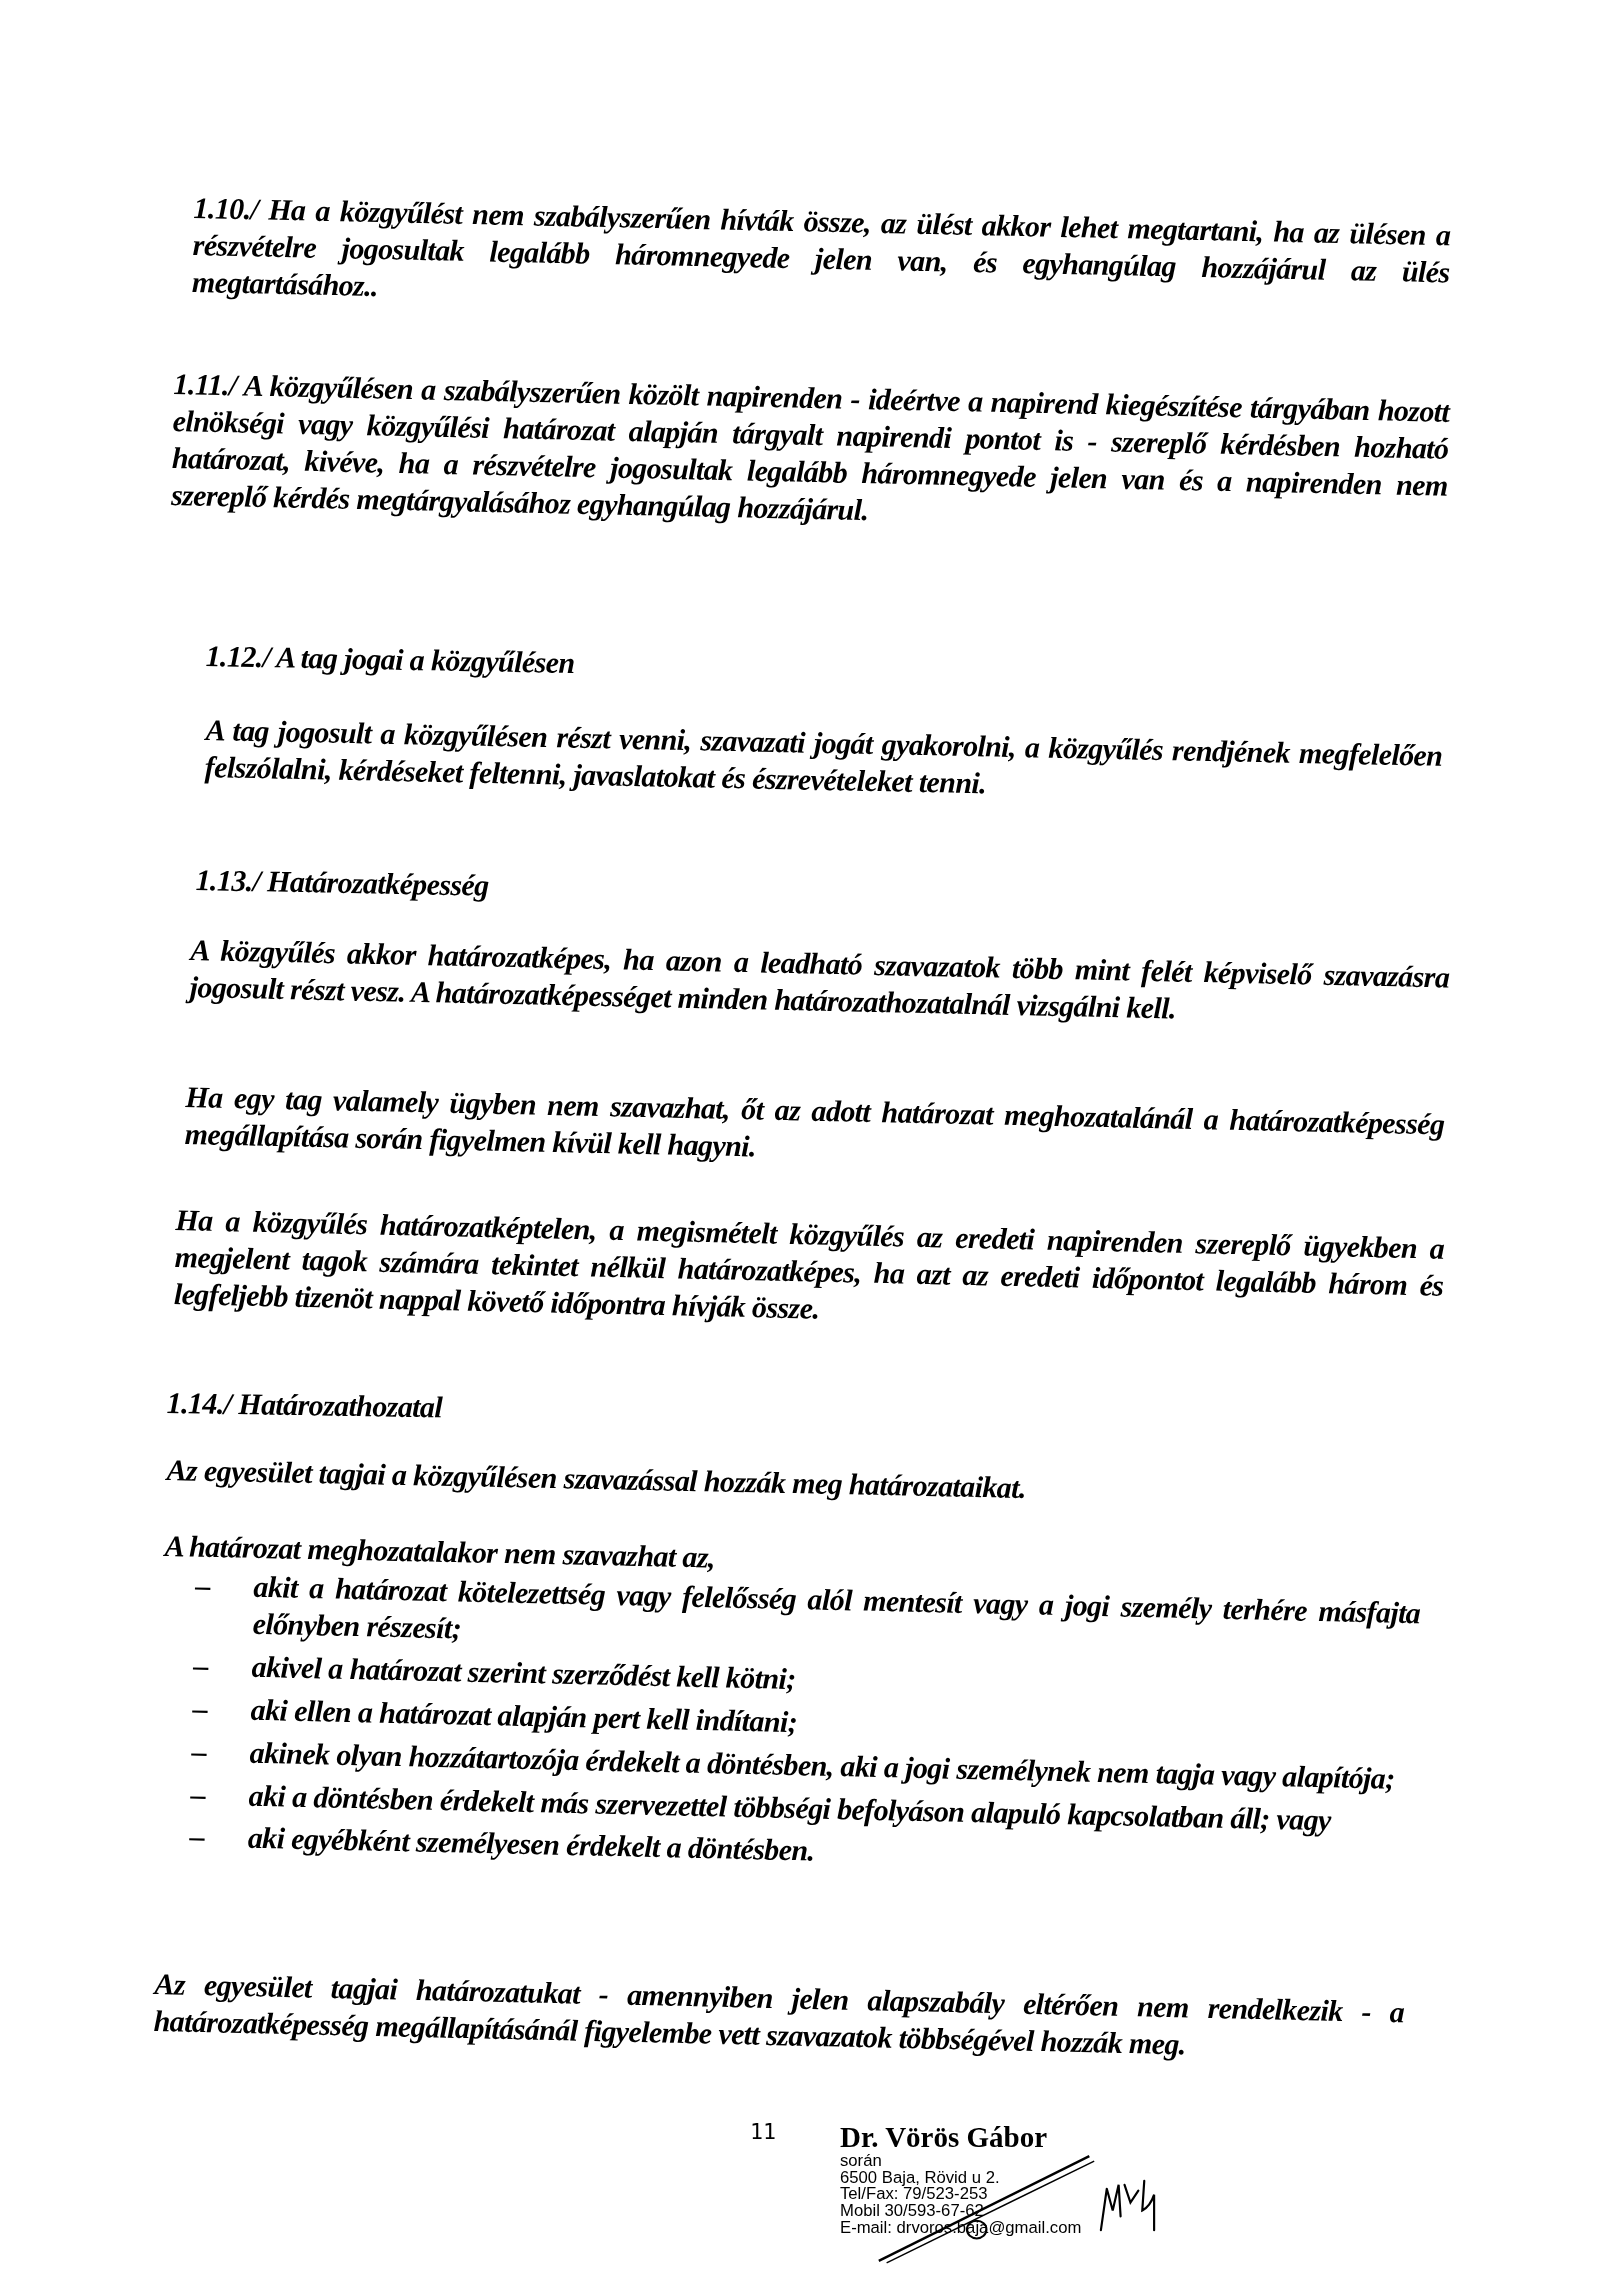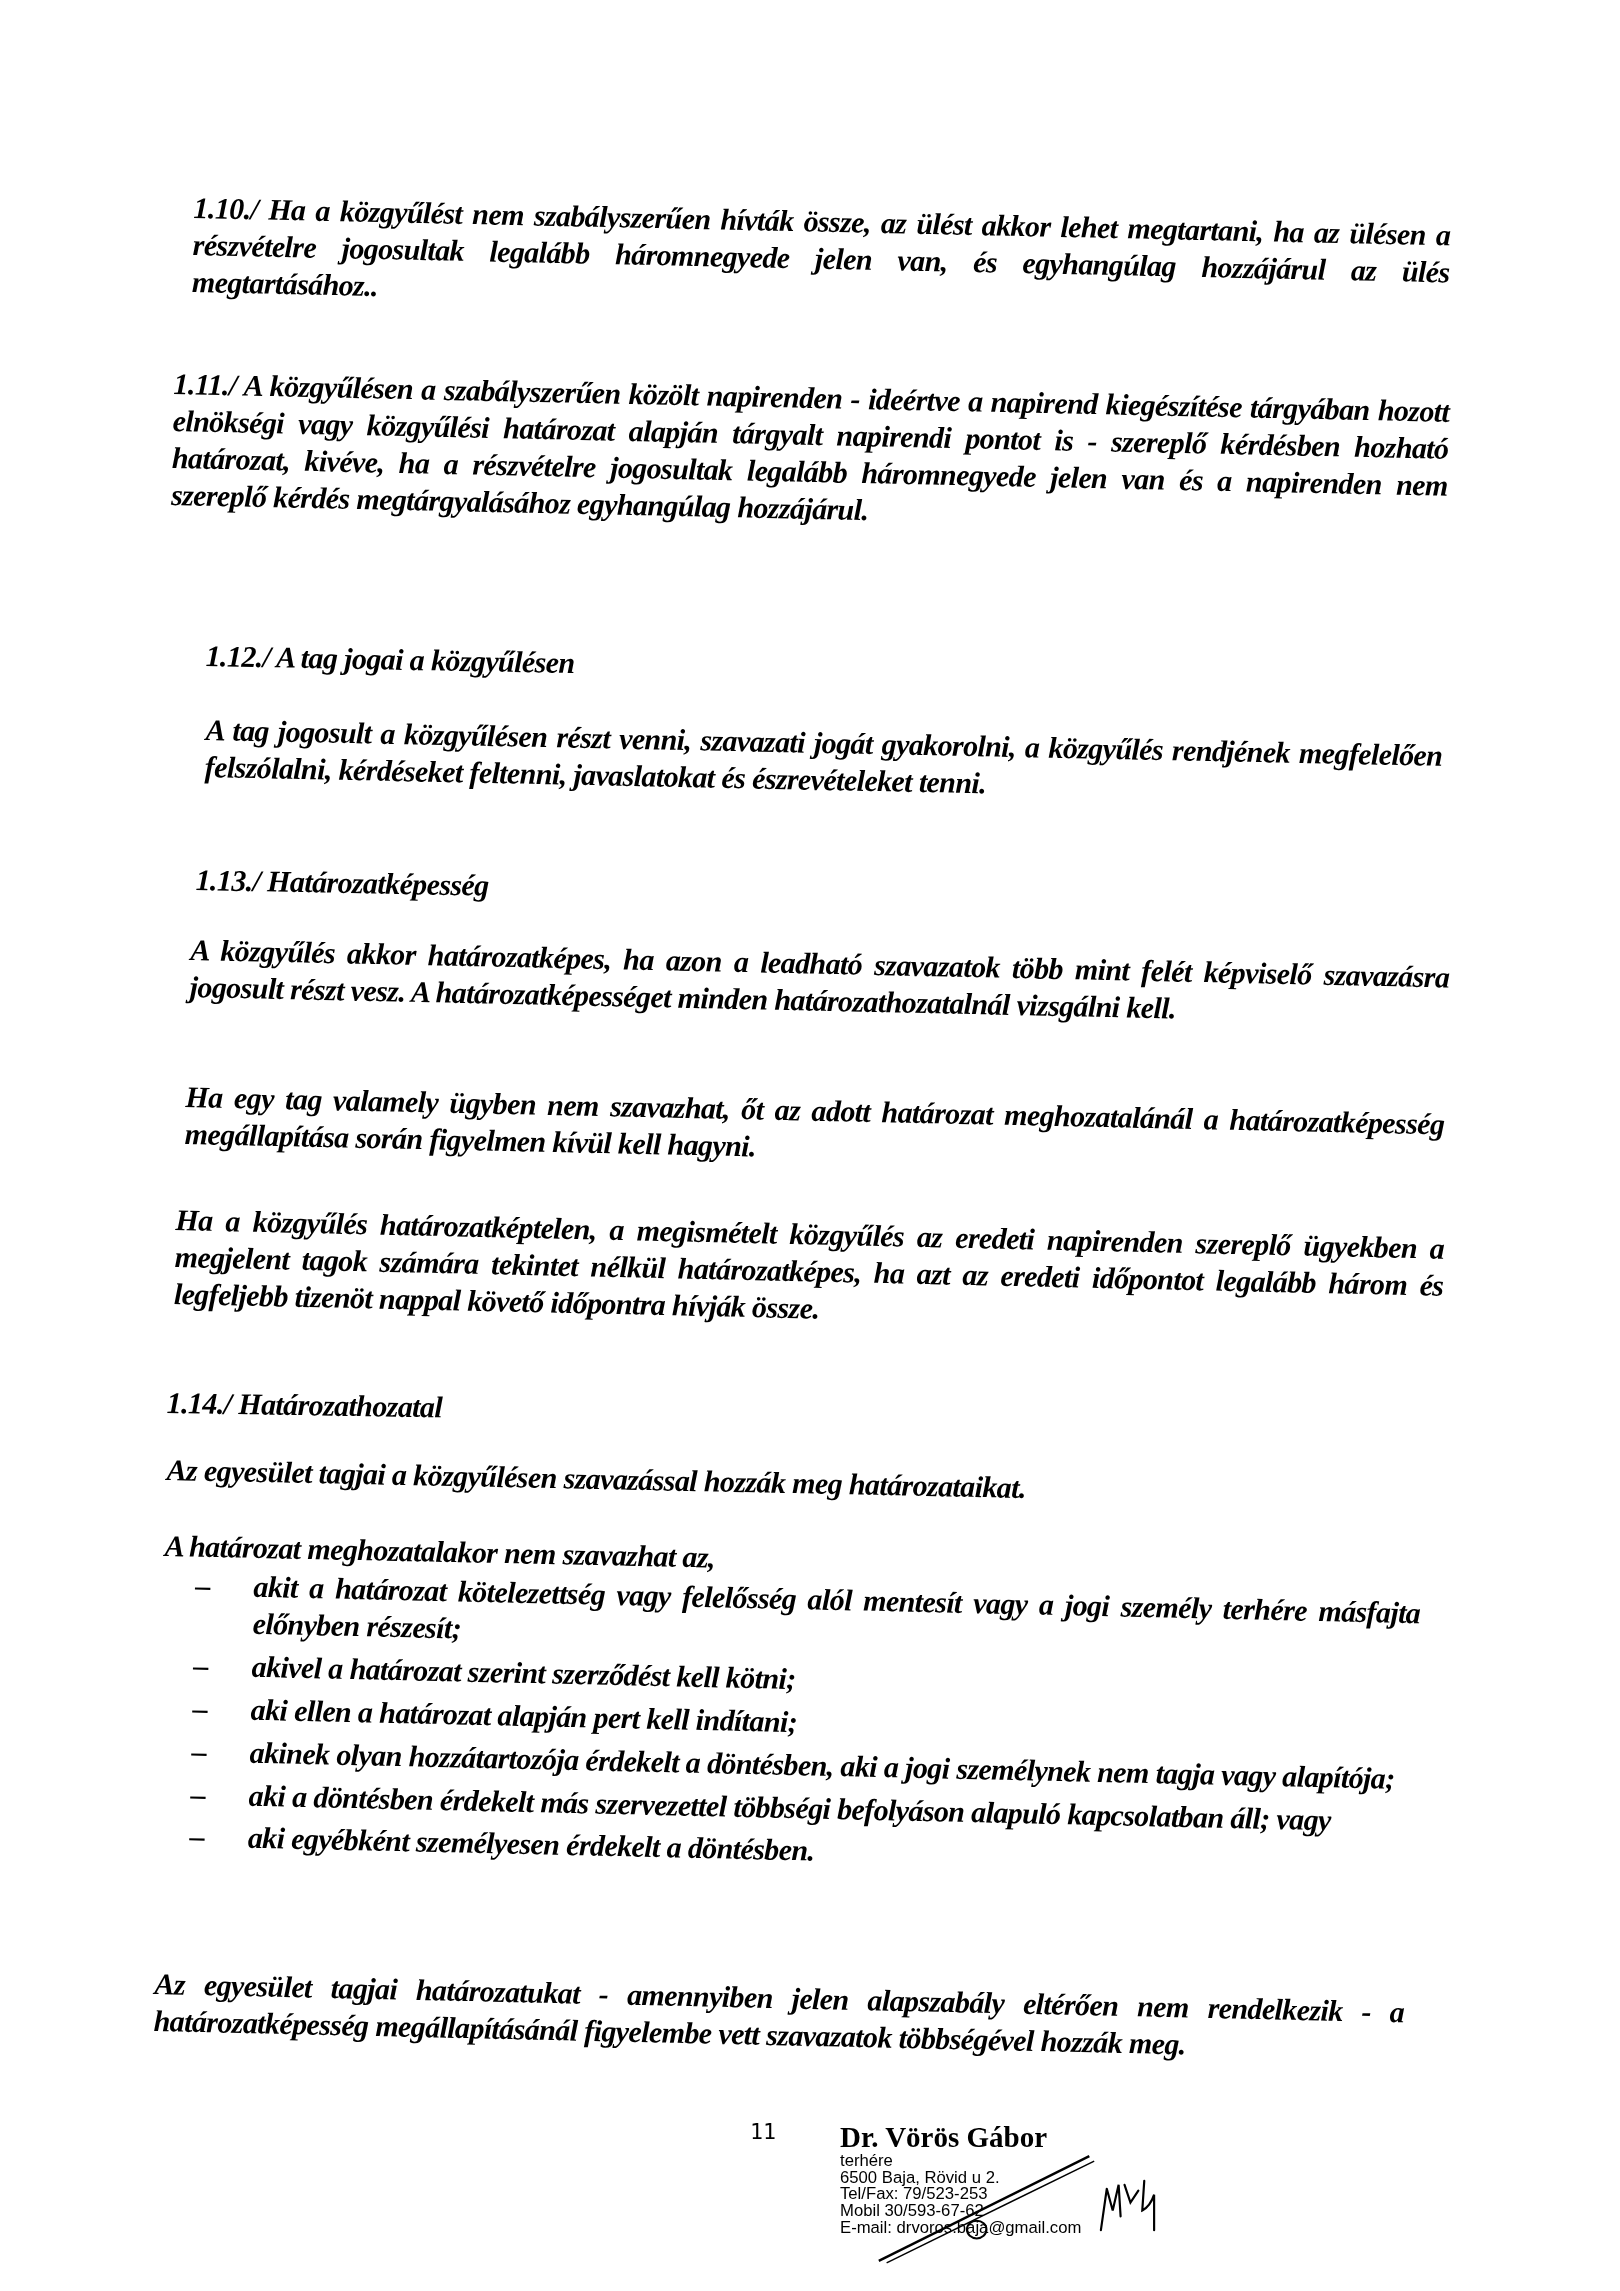--- a/index.html
+++ b/index.html
@@ -102,21 +102,21 @@
   </div>
 
   <div class="blk" style="left:155px; top:1965px; width:1250px; transform: rotate(1.3deg);">
     <p class="p">Az egyesület tagjai határozatukat - amennyiben jelen alapszabály eltérően nem rendelkezik - a határozatképesség megállapításánál figyelembe vett szavazatok többségével hozzák meg.</p>
   </div>
 
   <div class="pagenum">11</div>
 
   <div class="stamp">
     <div class="name">Dr. Vörös Gábor</div>
-    <div>terhére</div>
+    <div>során</div>
     <div>6500 Baja, Rövid u 2.</div>
     <div>Tel/Fax: 79/523-253</div>
     <div>Mobil 30/593-67-62</div>
     <div>E-mail: drvoros.baja@gmail.com</div>
     <svg width="235" height="118" viewBox="0 0 240 120">
       <path d="M10 112 L225 5" stroke="#000" stroke-width="2.5" fill="none"></path>
       <path d="M18 114 L230 10" stroke="#000" stroke-width="1.5" fill="none"></path>
       <ellipse cx="110" cy="80" rx="10" ry="9" stroke="#000" stroke-width="2" fill="none"></ellipse>
     </svg>
   </div>

